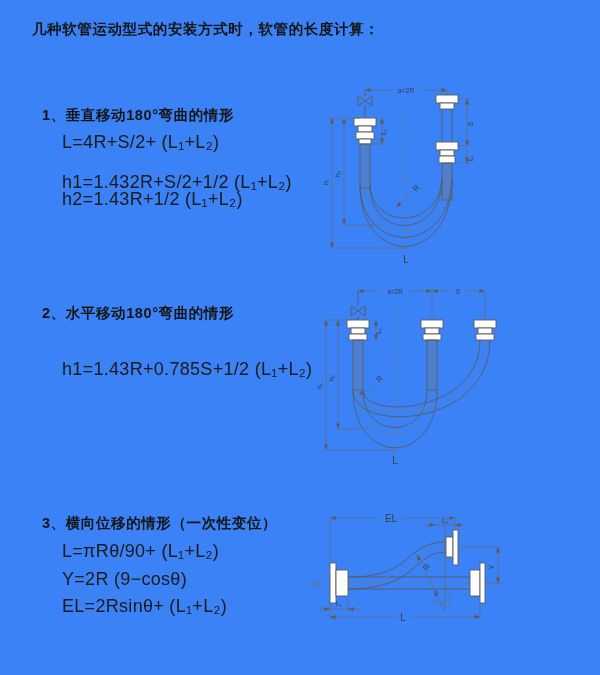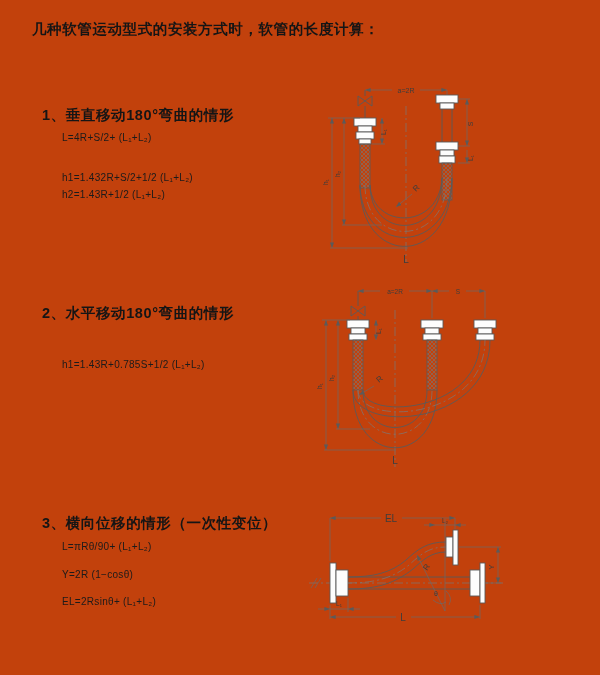--- a/index.html
+++ b/index.html
@@ -1,30 +1,30 @@
 <!DOCTYPE html>
 <html><head>
 <meta charset="utf-8">
 <style>
   html,body { margin:0; padding:0; background:#fff; }
   .page {
-    position:relative; width:600px; height:675px; background:#c2410c;
+    position:relative; width:600px; height:675px; background:#3b82f6;
     font-family:"Liberation Sans","DejaVu Sans",sans-serif; overflow:hidden;
   }
   .title {
     position:absolute; left:32px; top:20px;
     font-size:14.5px; font-weight:bold; color:#151515; letter-spacing:0.6px;
   }
   .sec-heading {
     position:absolute; left:42px;
     font-size:14.5px; font-weight:bold; color:#151515; letter-spacing:0.6px;
   }
   .formula {
     position:absolute; left:62px;
-    font-size:10px; color:#1b1b1b; letter-spacing:0.3px;
+    font-size:18px; color:#1b1b1b; letter-spacing:0.3px;
   }
   svg.diagram { position:absolute; }
   svg .ln   { stroke:#5a5a5a; stroke-width:0.9; fill:none; }
   svg .thin { stroke:#6a6a6a; stroke-width:0.7; fill:none; }
   svg .cl   { stroke:#7a7a7a; stroke-width:0.7; fill:none; stroke-dasharray:9 3 2 3; }
   svg .fit  { stroke:#5a5a5a; stroke-width:0.9; fill:#fdfdfd; }
   svg .hose { stroke:#5a5a5a; stroke-width:0.8; }
   svg text  { font-family:"Liberation Sans","DejaVu Sans",sans-serif; fill:#3d3d3d; }
   .t7 { font-size:7px; } .t6 { font-size:6.5px; } .t8 { font-size:8px; }
   .t10 { font-size:10px; }
@@ -39,21 +39,21 @@
   <div class="sec-heading" style="top:106px">1、垂直移动180°弯曲的情形</div>
   <div class="formula" style="top:132px">L=4R+S/2+ (L₁+L₂)</div>
   <div class="formula" style="top:172px">h1=1.432R+S/2+1/2 (L₁+L₂)</div>
   <div class="formula" style="top:189px">h2=1.43R+1/2 (L₁+L₂)</div>
 
   <div class="sec-heading" style="top:304px">2、水平移动180°弯曲的情形</div>
   <div class="formula" style="top:359px">h1=1.43R+0.785S+1/2 (L₁+L₂)</div>
 
   <div class="sec-heading" style="top:514px">3、横向位移的情形（一次性变位）</div>
   <div class="formula" style="top:541px">L=πRθ/90+ (L₁+L₂)</div>
-  <div class="formula" style="top:569px">Y=2R (1−cosθ)</div>
+  <div class="formula" style="top:569px">Y=2R (9−cosθ)</div>
   <div class="formula" style="top:596px">EL=2Rsinθ+ (L₁+L₂)</div>
 
   <svg class="diagram" style="left:312px; top:70px" width="240" height="200" viewBox="0 0 240 200">
     <defs>
       <marker id="ar1" markerWidth="9" markerHeight="8" refX="8" refY="3" orient="auto-start-reverse">
         <path d="M0,0 L8,3 L0,6 z" fill="#5a5a5a"></path>
       </marker>
       <pattern id="hp1" width="4" height="4" patternUnits="userSpaceOnUse">
         <path d="M0,0 L4,4 M4,0 L0,4" stroke="#777" stroke-width="0.6"></path>
       </pattern>

